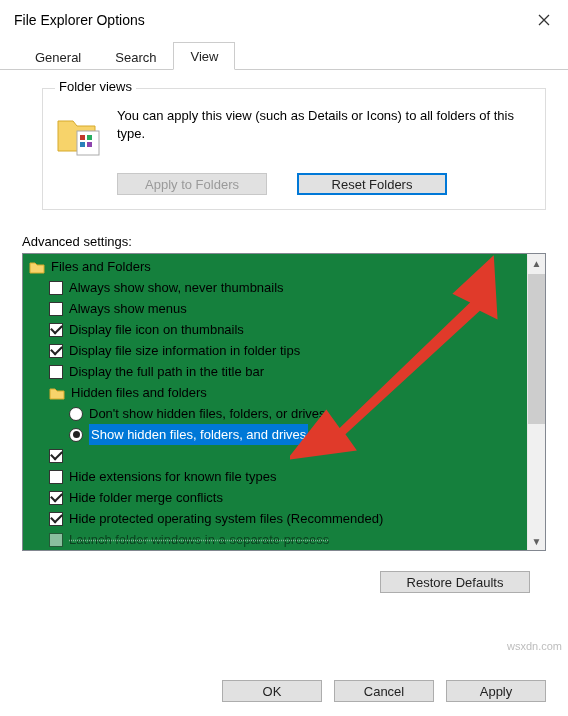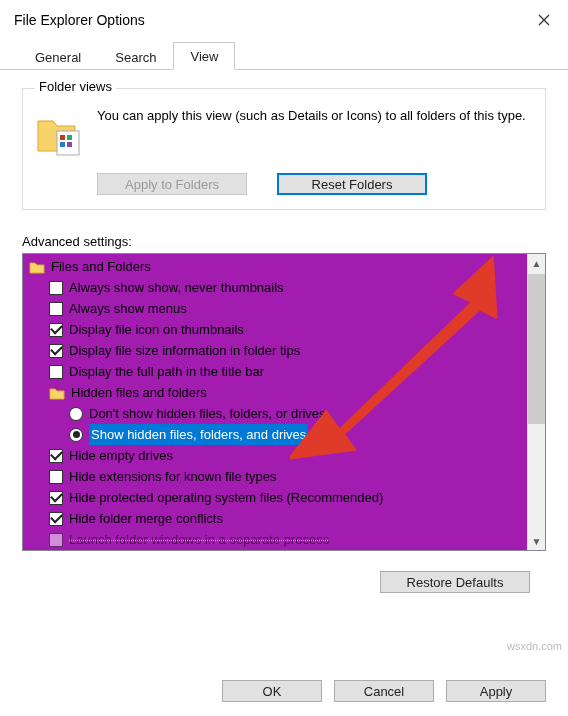--- a/index.html
+++ b/index.html
@@ -50,41 +50,42 @@
     border-bottom: 1px solid #fff;
   }
   .content {
     padding: 10px 22px 0 22px;
   }
   .groupbox {
     border: 1px solid #ddd;
     position: relative;
     padding: 18px 12px 14px 12px;
     margin-top: 8px;
+    margin-left: 20px;
   }
   .groupbox .legend {
     position: absolute;
     top: -10px; left: 12px;
     background: #fff;
     padding: 0 4px;
     font-size: 13px;
   }
   .folderviews-inner {
     display: flex;
     gap: 14px;
     align-items: flex-start;
   }
   .folder-icon {
     width: 48px; height: 48px;
     flex: 0 0 48px;
     margin-top: 4px;
     position: relative;
   }
   .folder-icon svg { width: 48px; height: 48px; }
-  .fv-text { line-height: 1.4; text-align: center; }
+  .fv-text { line-height: 1.4; }
   .fv-buttons {
     display: flex;
     gap: 30px;
     margin-top: 14px;
     margin-left: 62px;
   }
   .btn {
     min-width: 150px;
     height: 22px;
     display: inline-flex;
@@ -102,21 +103,21 @@
   .btn.hl {
     border: 2px solid #0078d7;
     background: #e1e1e1;
   }
   .adv-label { margin-top: 24px; margin-bottom: 4px; }
   .treebox {
     border: 1px solid #828790;
     height: 298px;
     display: flex;
     position: relative;
-    background: #a21caf;
+    background: #15803d;
   }
   .treebox .list {
     overflow: hidden;
     flex: 1;
     padding: 2px 0 2px 4px;
     line-height: 21px;
     white-space: nowrap;
   }
   .row { display: flex; align-items: center; height: 21px; }
   .ind1 { padding-left: 2px; }
@@ -285,33 +286,32 @@
       <div class="row ind3">
           <span class="rad"></span>
           <span class="lbl">Don't show hidden files, folders, or drives</span>
         </div>
       <div class="row ind3">
           <span class="rad checked"></span>
           <span class="lbl hl-text">Show hidden files, folders, and drives</span>
         </div>
       <div class="row ind2">
           <span class="chk checked"></span>
-          <span class="lbl">Hide empty drives</span>
         </div>
       <div class="row ind2">
           <span class="chk"></span>
           <span class="lbl">Hide extensions for known file types</span>
         </div>
       <div class="row ind2">
           <span class="chk checked"></span>
+          <span class="lbl">Hide folder merge conflicts</span>
+        </div>
+      <div class="row ind2">
+          <span class="chk checked"></span>
           <span class="lbl">Hide protected operating system files (Recommended)</span>
-        </div>
-      <div class="row ind2">
-          <span class="chk checked"></span>
-          <span class="lbl">Hide folder merge conflicts</span>
         </div>
       <div class="row ind2 partial-last">
           <span class="chk"></span>
           <span class="lbl" style="text-decoration:line-through dotted #eee;">Launch folder windows in a separate process</span>
         </div>
     </div>
     <div class="scrollbar">
       <div class="sb-btn">▲</div>
       <div class="thumb"></div>
       <div style="flex:1"></div>

